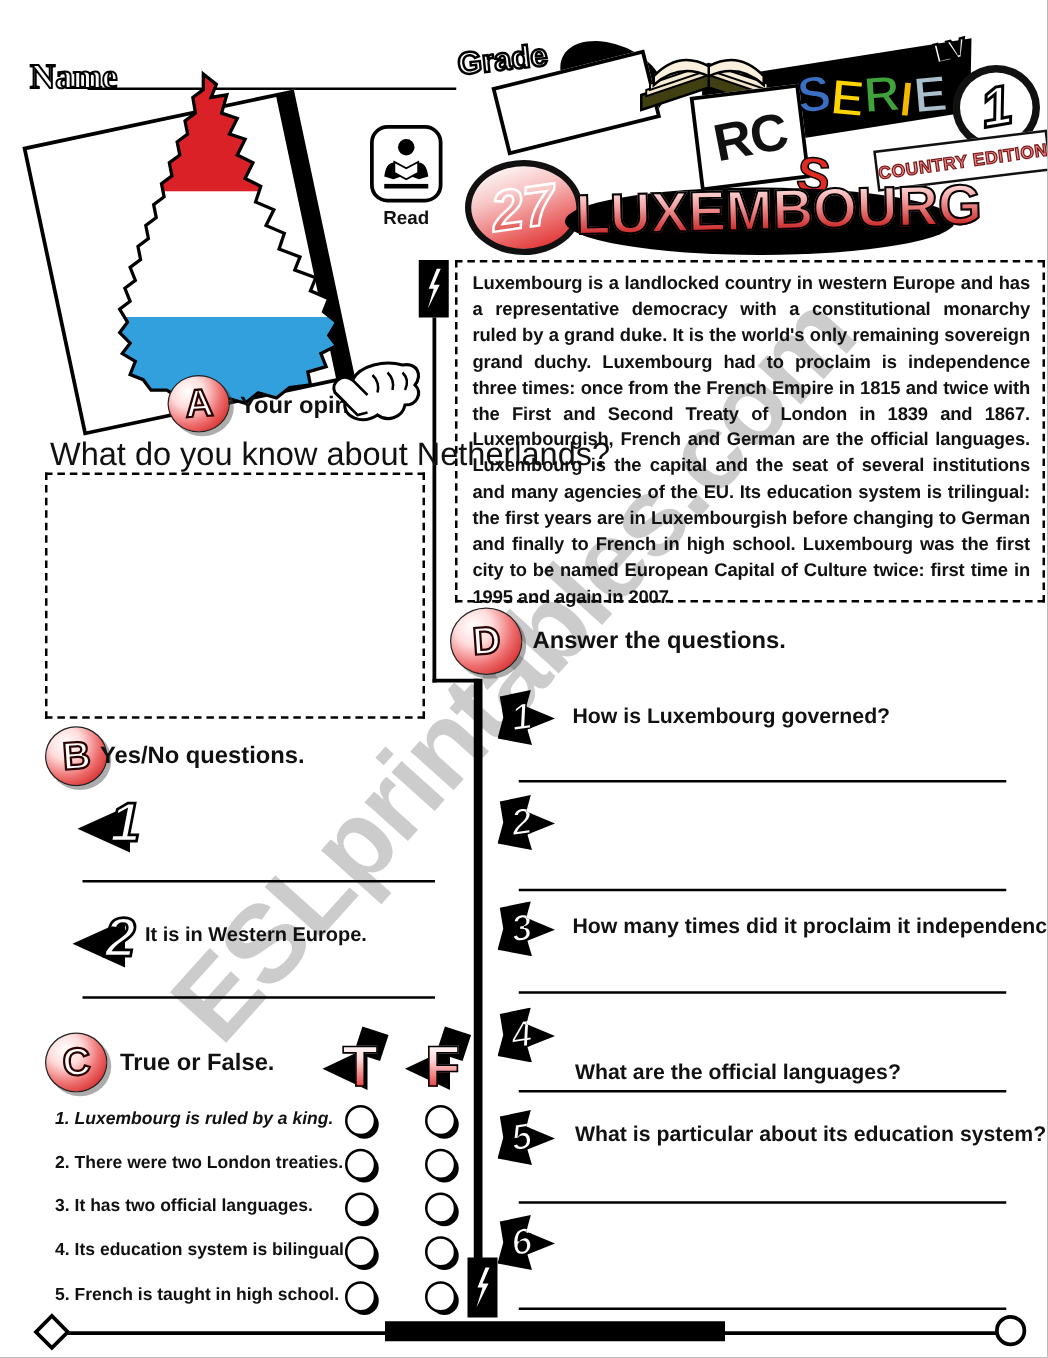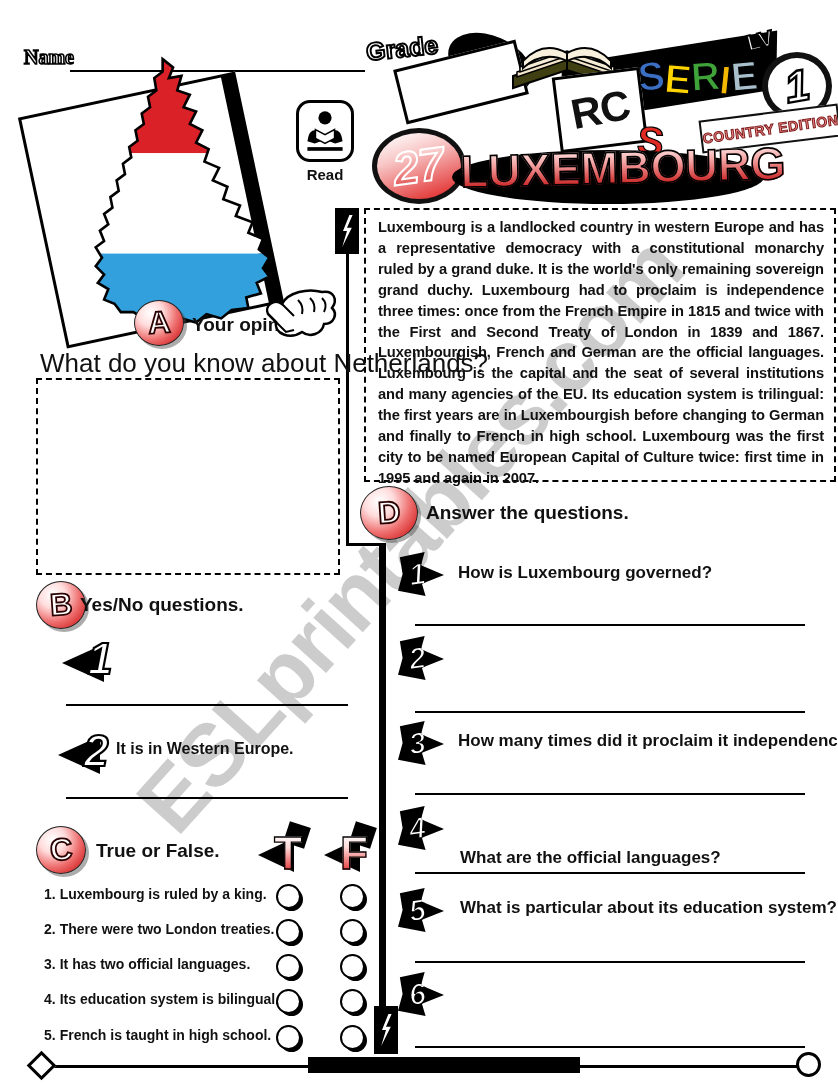--- a/index.html
+++ b/index.html
@@ -17,21 +17,21 @@
     text-align:center; font-size:88px; font-weight:bold; color:#9a9a9a;
     opacity:.5; transform:rotate(-48deg); z-index:1; letter-spacing:-2px;
     pointer-events:none;
   }
   .content { z-index:2; }
 
   
   .hollow { color:#fff; -webkit-text-stroke:1.6px #000; font-weight:bold; }
 
   
-  #name-label { left:24px; top:46px; font-size:20px; font-family:"Liberation Serif", serif; }
+  #name-label { left:24px; top:46px; font-size:28px; font-family:"Liberation Serif", serif; }
   #name-line { left:70px; top:70px; width:295px; border-bottom:2px solid #000; height:2px; }
 
   
   #map-frame {
     left:40px; top:92px; width:222px; height:236px;
     border:3px solid #000; border-right:15px solid #000;
     transform:rotate(-12deg); background:#fff;
   }
   #map-svg { left:56px; top:50px; width:230px; height:288px; }
 
@@ -284,21 +284,21 @@
     <span class="tf-tri"></span>
     <span class="tf-tri2"></span>
     <span class="tf-letter">T</span>
   </div>
   <div id="tf-false" class="abs content tf-icon">
     <span class="tf-tri"></span>
     <span class="tf-tri2"></span>
     <span class="tf-letter">F</span>
   </div>
 
-  <div class="abs content c-row-text" style="left:44px; top:886px;">
+  <div class="abs content c-row-text" style="left:44px; top:886px;font-style:italic;">
     <span class="c-num">1.</span><span>Luxembourg is ruled by a king.</span>
   </div>
   <div class="abs content bubble" style="left:276px; top:884px;"></div>
   <div class="abs content bubble" style="left:340px; top:884px;"></div>
 
   <div class="abs content c-row-text" style="left:44px; top:921px;">
     <span class="c-num">2.</span><span>There were two London treaties.</span>
   </div>
   <div class="abs content bubble" style="left:276px; top:919px;"></div>
   <div class="abs content bubble" style="left:340px; top:919px;"></div>

